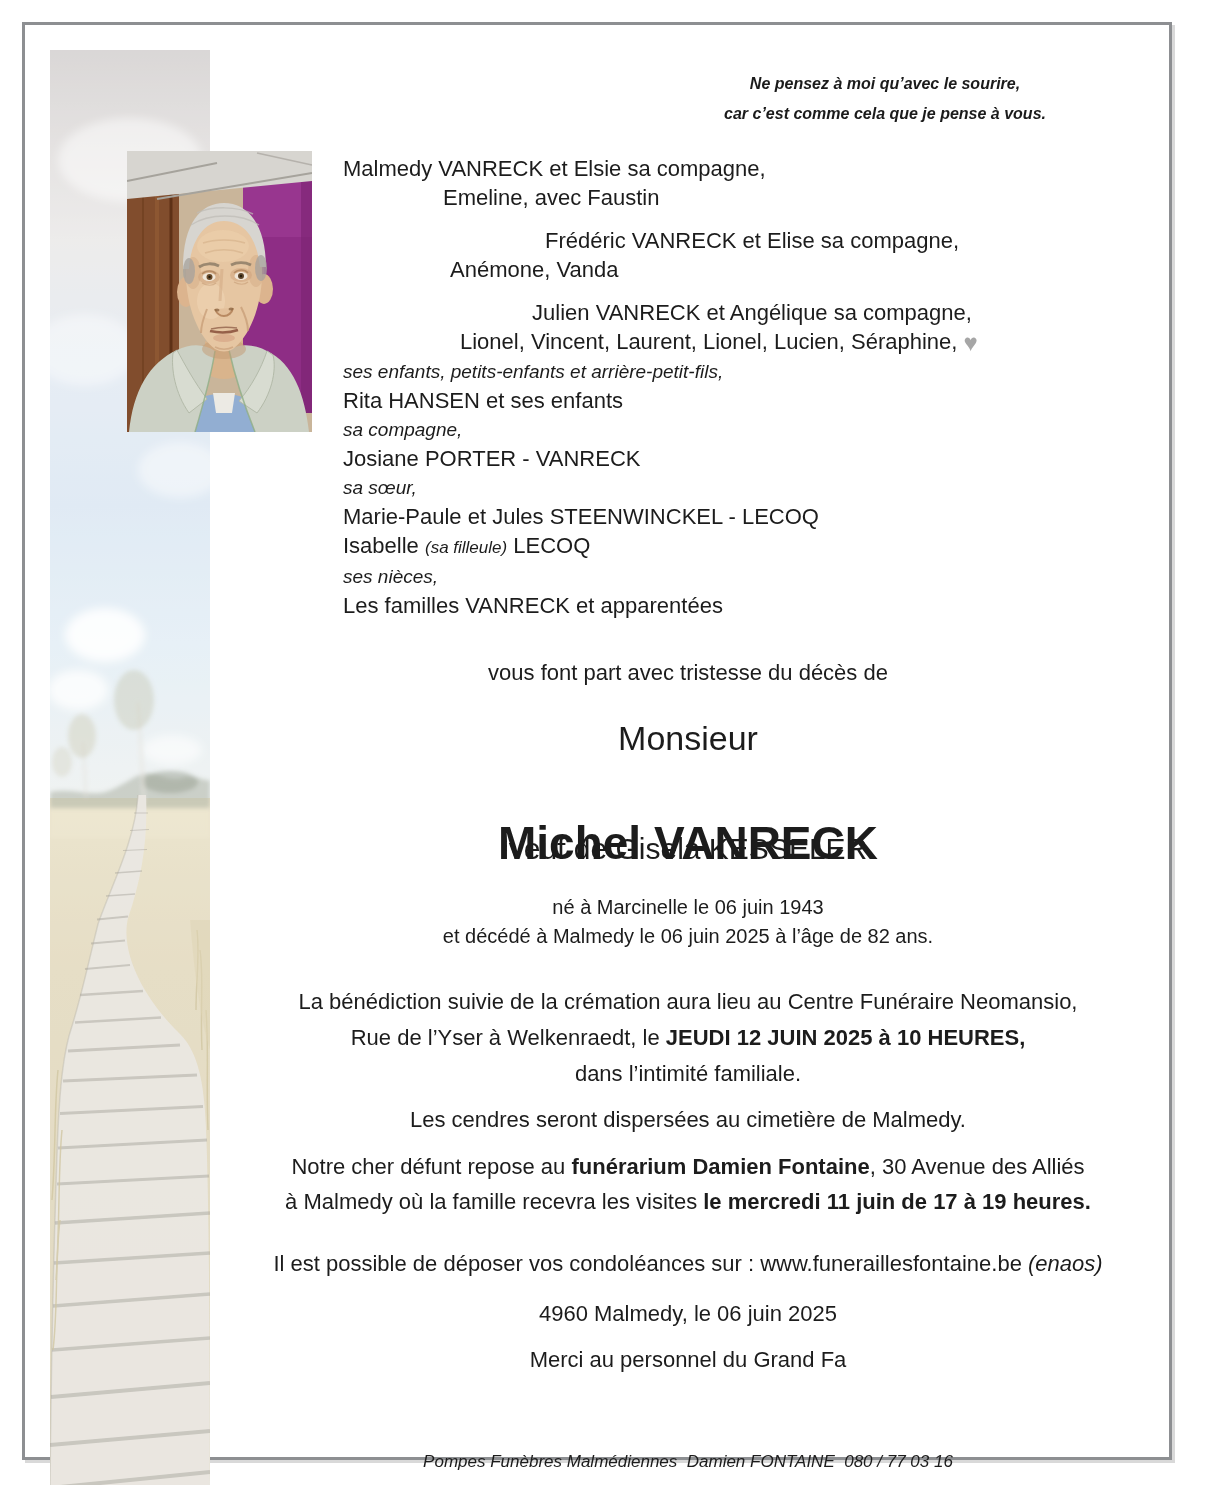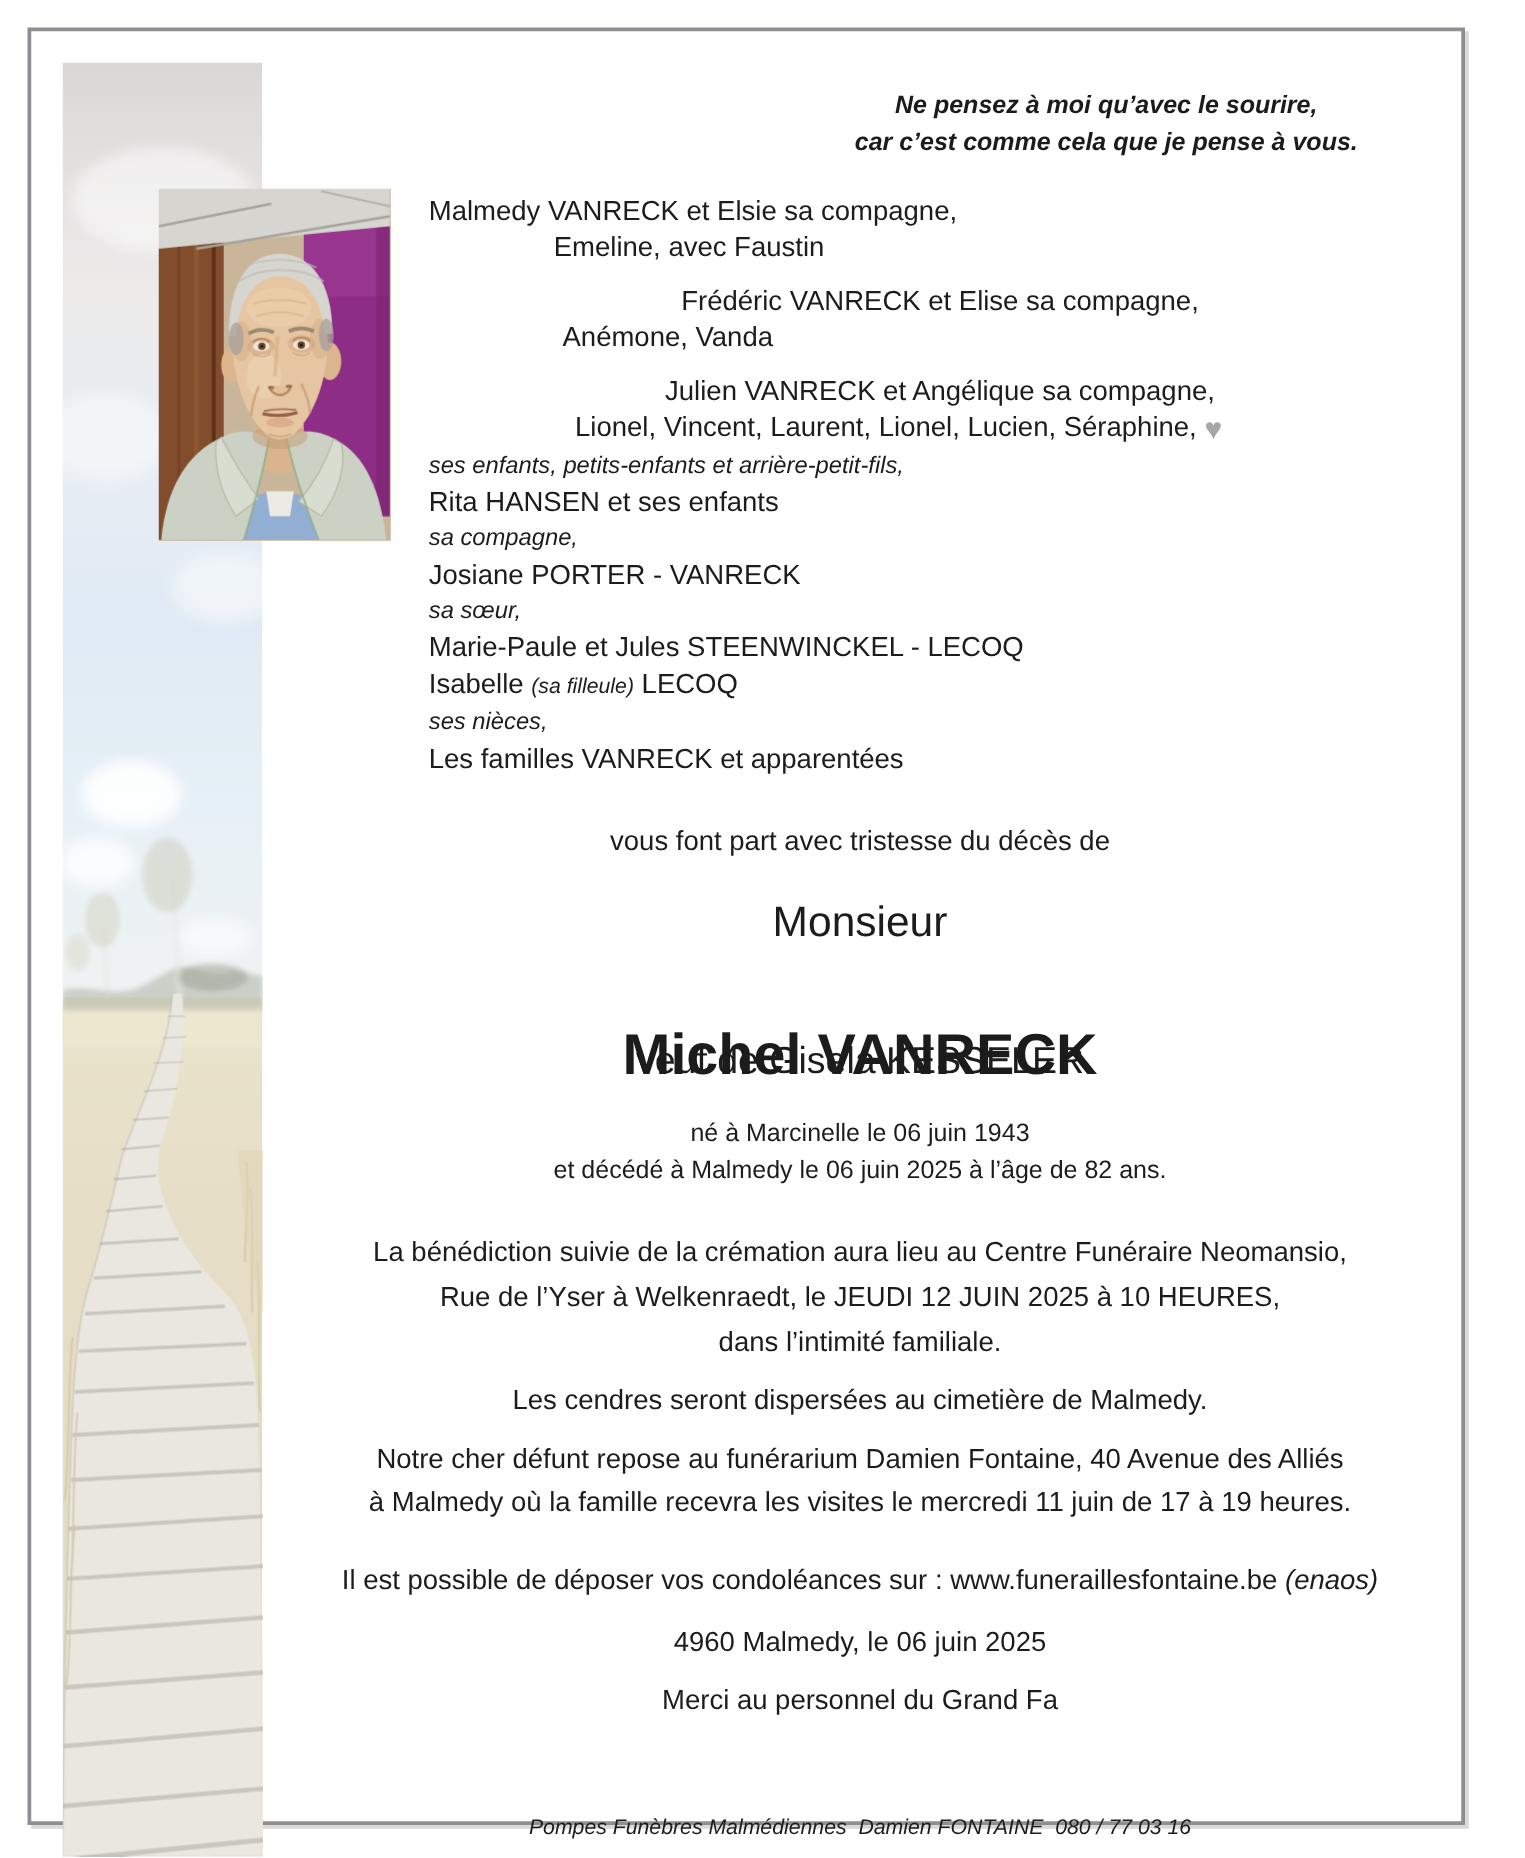--- a/index.html
+++ b/index.html
@@ -8,21 +8,21 @@
   .abs{position:absolute;}
   .page{position:absolute;left:22px;top:22px;width:1144px;height:1432px;
         border:3px solid #8d8f92;background:#ffffff;
         box-shadow:3px 3px 0 #d9d9d9;}
   .strip{position:absolute;left:25px;top:25px;width:160px;height:1435px;overflow:hidden;}
   .strip svg{display:block;}
   .portrait{position:absolute;left:102px;top:126px;width:185px;height:281px;overflow:hidden;z-index:3;}
   .portrait svg{display:block;}
 
   .quote{left:580px;top:44px;width:560px;text-align:center;
-         font-style:italic;font-size:20px;line-height:30px;font-weight:600;color:#1b1b1b;}
+         font-style:italic;font-size:16px;line-height:30px;font-weight:600;color:#1b1b1b;}
 
   .family{left:318px;top:129px;width:818px;font-size:22px;line-height:29px;}
   .family .gap{margin-top:14px;text-align:center;}
   .sub1{padding-left:100px;}
   .sub2{padding-left:107px;}
   .sub3{padding-left:117px;}
   .rel{font-style:italic;font-size:19px;}
   .note{font-style:italic;font-size:17px;}
   .heart{color:#a6a6a6;font-size:24px;font-style:normal;vertical-align:-2px;}
 
@@ -33,21 +33,21 @@
   .widower{top:806px;font-size:30px;line-height:36px;}
   .dates{top:868px;font-size:20px;line-height:29px;}
   .ceremony{top:959px;font-size:22px;line-height:36px;}
   .ashes{top:1080px;font-size:22px;line-height:30px;}
   .repose{top:1124px;font-size:22px;line-height:35px;}
   .condolences{top:1224px;font-size:22px;line-height:29px;}
   .condolences .enaos{font-style:italic;}
   .dateline{top:1274px;font-size:22px;line-height:29px;}
   .thanks{top:1320px;font-size:22px;line-height:29px;}
   .footer{top:1427px;font-size:17px;line-height:20px;font-style:italic;white-space:pre-wrap;}
-  b{font-weight:400;margin-top:44px;}
+  b{font-weight:700;margin-top:44px;}
 </style>
 </head>
 <body>
 
 <div class="page">
 
   <div class="strip">
     <svg width="160" height="1435" viewBox="0 0 160 1435" preserveAspectRatio="none">
       <defs>
         <linearGradient id="sky" x1="0" y1="0" x2="0" y2="1">
@@ -264,21 +264,21 @@
 
   <div class="abs center ceremony">
     <div>La bénédiction suivie de la crémation aura lieu au Centre Funéraire Neomansio,</div>
     <div><span>Rue de l’Yser à Welkenraedt, le </span><b>JEUDI 12 JUIN 2025 à 10 HEURES,</b></div>
     <div>dans l’intimité familiale.</div>
   </div>
 
   <div class="abs center ashes">Les cendres seront dispersées au cimetière de Malmedy.</div>
 
   <div class="abs center repose">
-    <div><span>Notre cher défunt repose au </span><b>funérarium Damien Fontaine</b><span>, 40 Avenue des Alliés</span></div>
+    <div><span>Notre cher défunt repose au </span><b>funérarium Damien Fontaine</b><span>, 30 Avenue des Alliés</span></div>
     <div><span>à Malmedy où la famille recevra les visites </span><b>le mercredi 11 juin de 17 à 19 heures.</b></div>
   </div>
 
   <div class="abs center condolences">
     <span>Il est possible de déposer vos condoléances sur : www.funeraillesfontaine.be </span><span class="enaos">(enaos)</span>
   </div>
 
   <div class="abs center dateline">4960 Malmedy, le 06 juin 2025</div>
   <div class="abs center thanks">Merci au personnel du Grand Fa</div>
 

